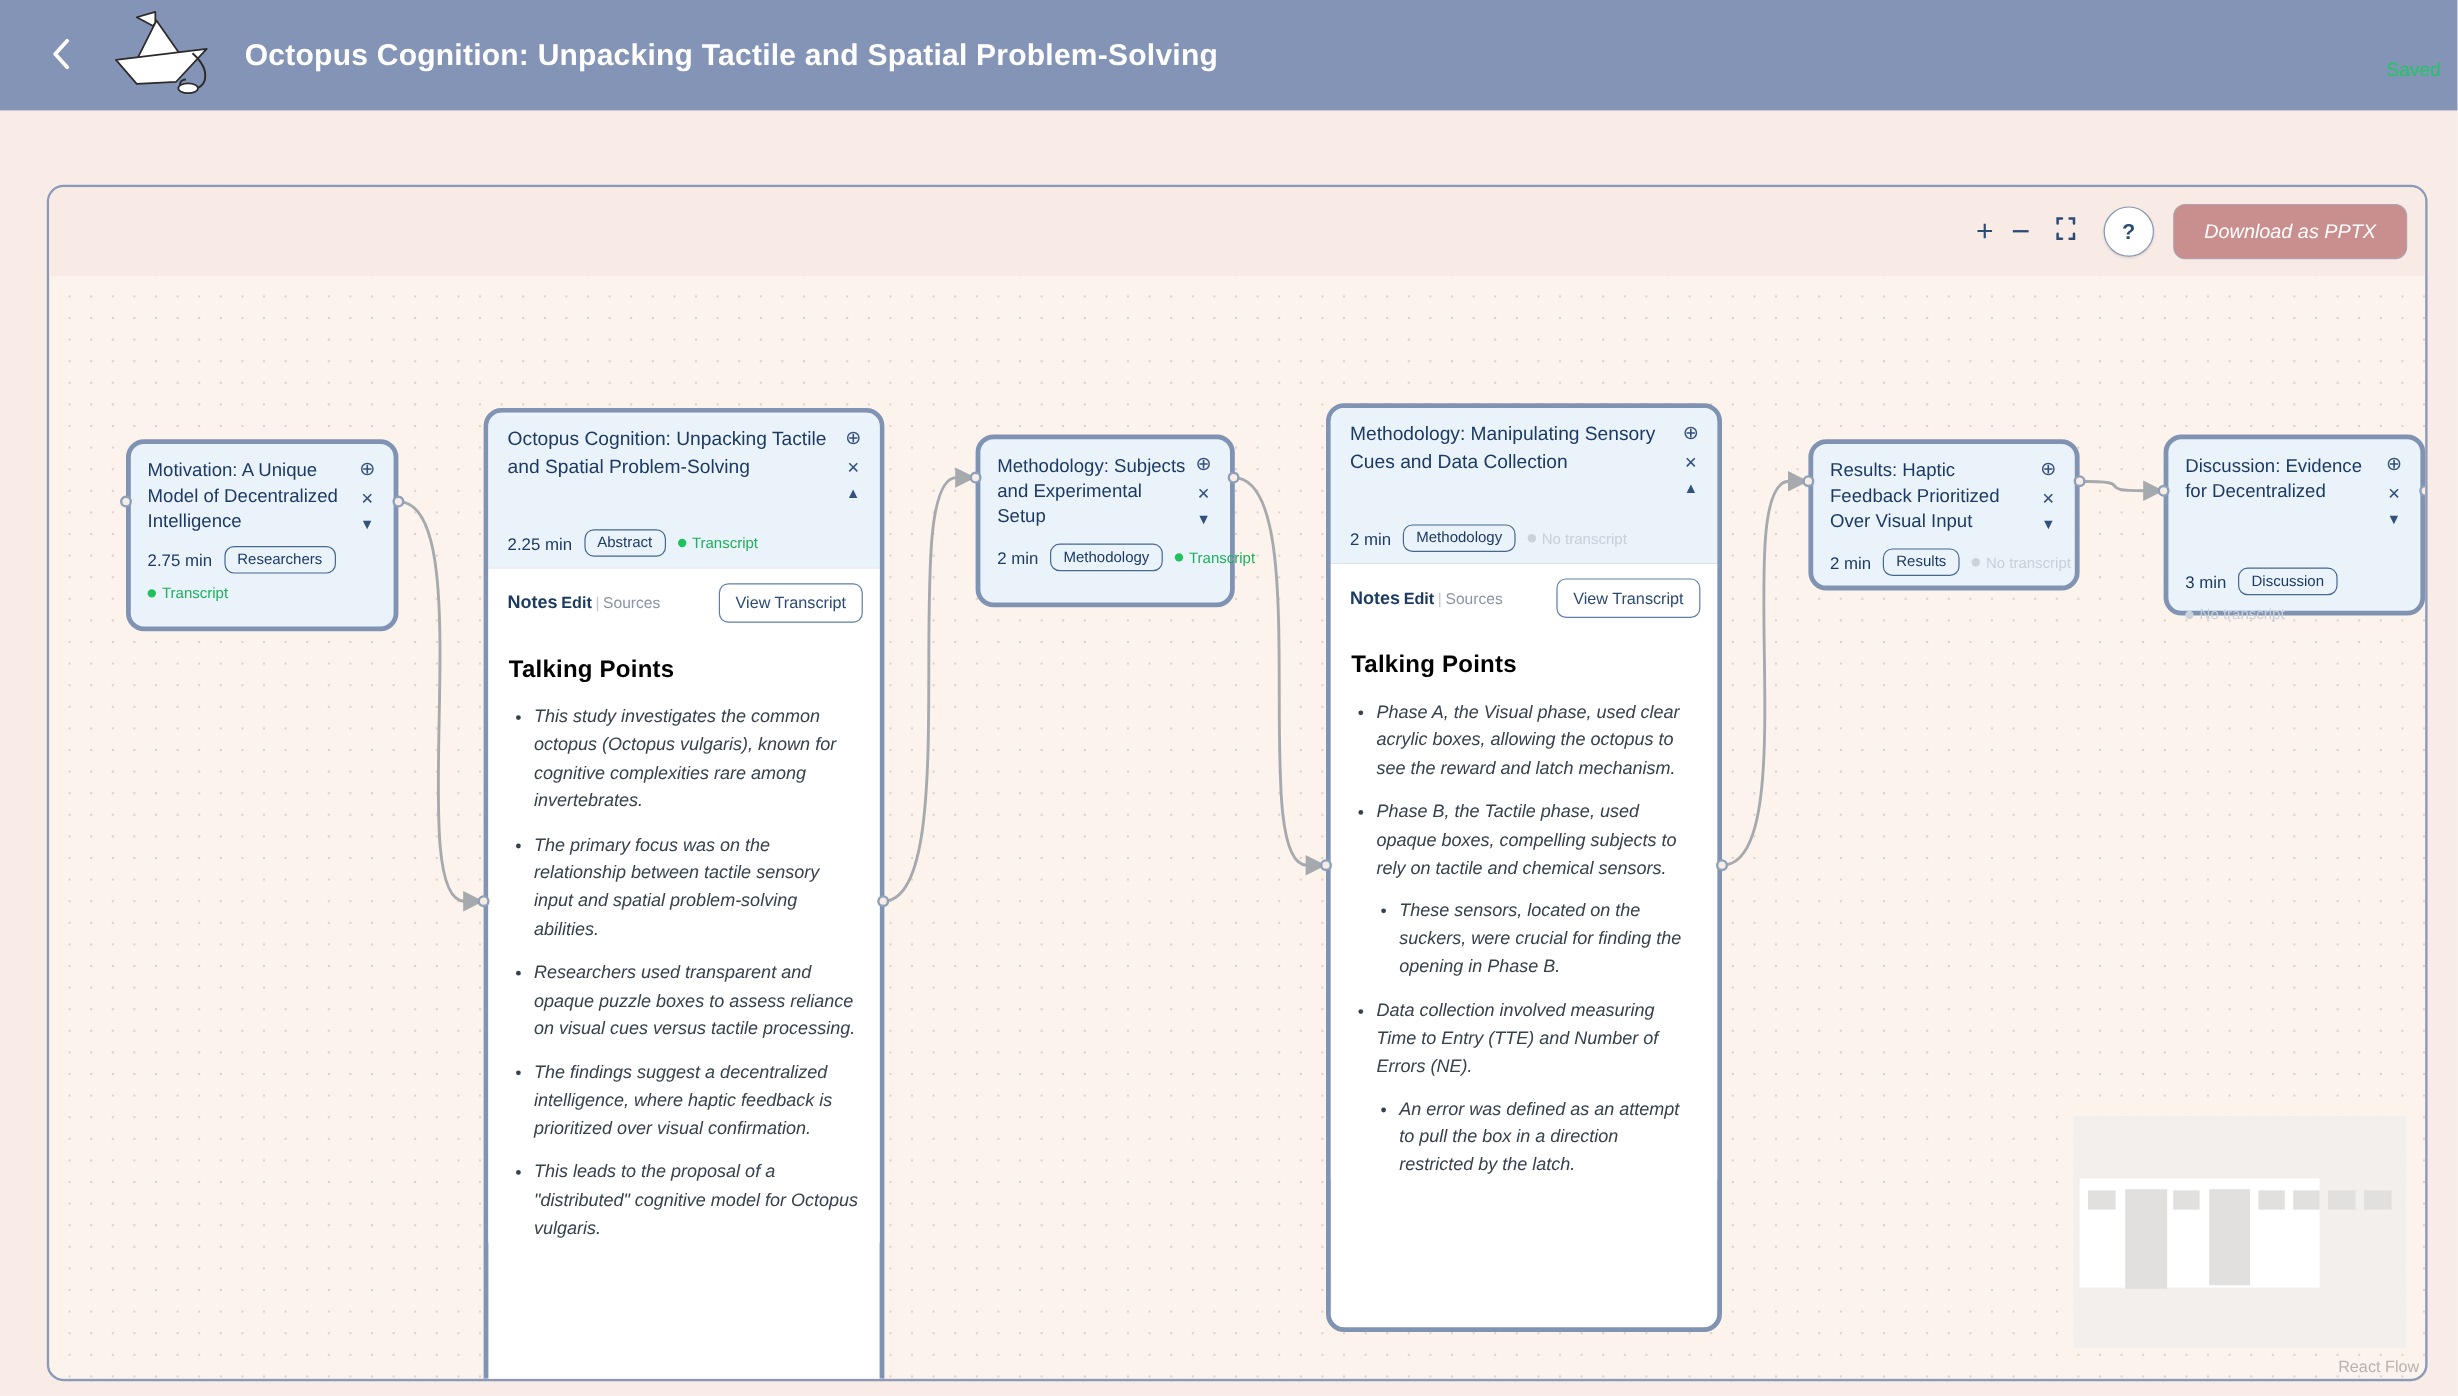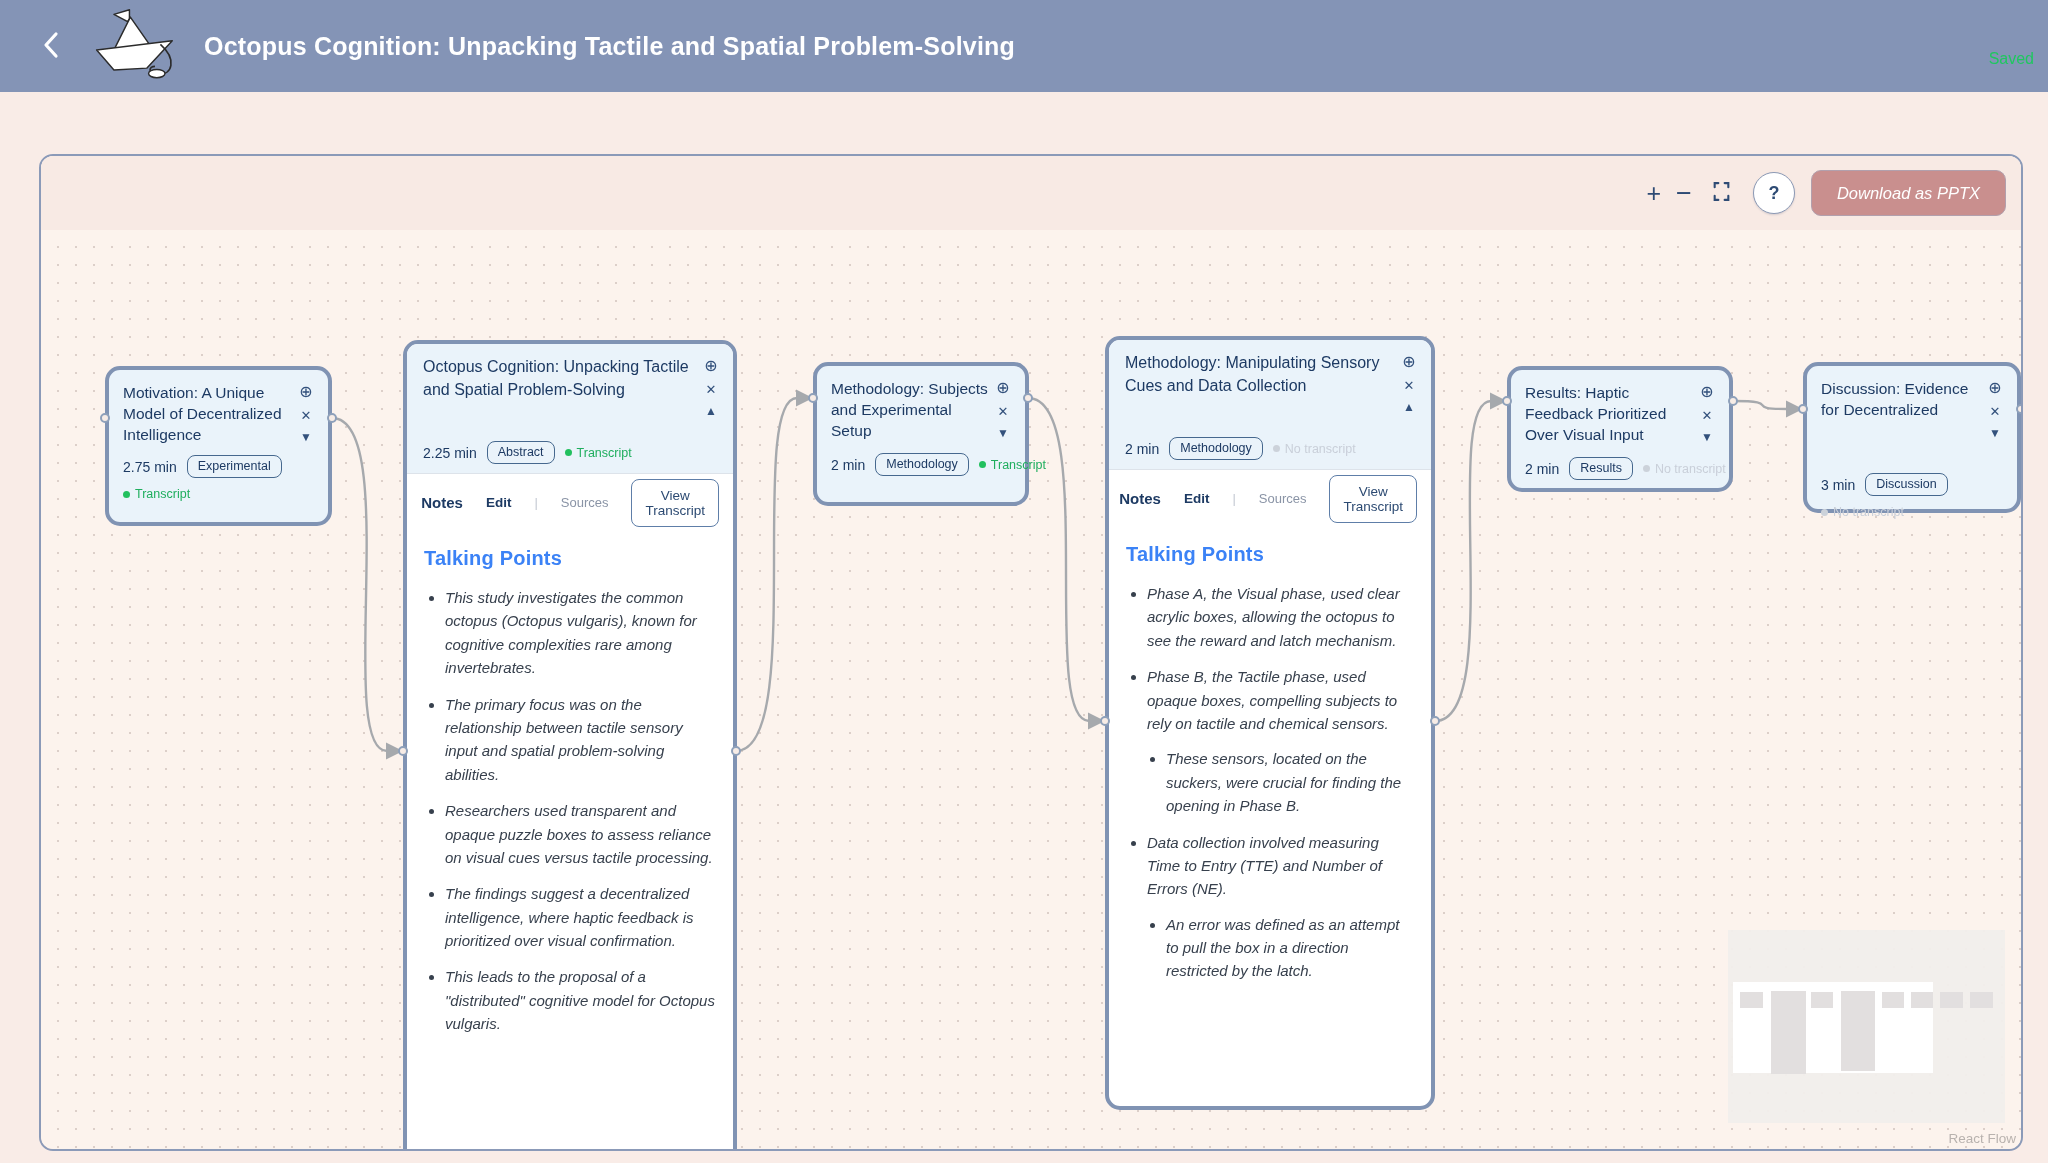--- a/index.html
+++ b/index.html
@@ -69,30 +69,30 @@
   .tr.gray { color:#c9cfd9; } .tr.gray .dot { background:#ccd2da; }
   .tr-row { margin-top:9px; }
   .c1 .meta-row, .c6 .meta-row { margin-top:10px; }
   .c6 .meta-row { margin-top:34px; }
   .c3 .meta-row, .c5 .meta-row { margin-top:12px; }
 
   .x-head { background:#eaf3fa; border-bottom:1px solid #dde3ea; border-radius:11px 11px 0 0;
             height:130px; padding:12px 12px 0 16px; }
   .x-head .meta-row { margin-top:24px; }
 
-  .notes-bar { display:flex; align-items:center; height:57px; padding:0 14px 0 16px; gap:23px; background:#fff;justify-content:flex-end; }
+  .notes-bar { display:flex; align-items:center; height:57px; padding:0 14px 0 16px; gap:3px; background:#fff; }
   .notes-label { color:#1d3a63; font-size:15px; font-weight:600; }
   .edit-link { color:#1d3a63; font-size:13.5px; font-weight:bold; cursor:pointer; }
   .bar-sep { color:#c3c9d2; font-size:13px; }
   .sources-link { color:#8a94a6; font-size:13px; cursor:pointer; }
   .vt-btn { margin-left:auto; background:#fff; border:1.5px solid #5e7ea8; border-radius:8px;
             color:#2c4a72; font-size:13.5px; padding:8px 13px; cursor:pointer; }
 
   .tp { padding:6px 18px 0 17px; background:#fff; }
-  .tp h3 { color:#3b82f6; font-size:20px; font-weight:bold; margin:10px 0 16px; letter-spacing:.2px; }
+  .tp h3 { color:#000000; font-size:20px; font-weight:bold; margin:10px 0 16px; letter-spacing:.2px; }
   .tp ul { list-style:disc; padding-left:21px; color:#37404d; }
   .tp ul ul { list-style:disc; padding-left:19px; margin-top:12px; }
   .tp li { font-size:15px; line-height:1.56; margin-bottom:13px;font-style:italic; }
 
   
   .hd { position:absolute; width:10px; height:10px; border-radius:50%; background:#f7ece6;
         border:2px solid #8ea0ba; transform:translate(-50%,-50%); z-index:3; cursor:crosshair; }
   .hd1{left:64px;top:262px}   .hd2{left:291px;top:262px}
   .hd3{left:362px;top:595px}  .hd4{left:695px;top:595px}
   .hd5{left:772px;top:242px}  .hd6{left:987px;top:242px}
@@ -166,21 +166,21 @@
       <div class="card-top">
         <div class="card-title">Motivation: A Unique Model of Decentralized Intelligence</div>
         <div class="card-icons">
           <span class="ic-add">⊕</span>
           <span class="ic-del">✕</span>
           <span class="ic-tri">▼</span>
         </div>
       </div>
       <div class="meta-row">
         <span class="dur">2.75 min</span>
-        <span class="badge">Experimental</span>
+        <span class="badge">Researchers</span>
       </div>
       <div class="tr green tr-row">
         <span class="dot"></span>
         <span>Transcript</span>
       </div>
     </div>
 
     <div class="card expanded c2">
       <div class="x-head">
         <div class="card-top">

